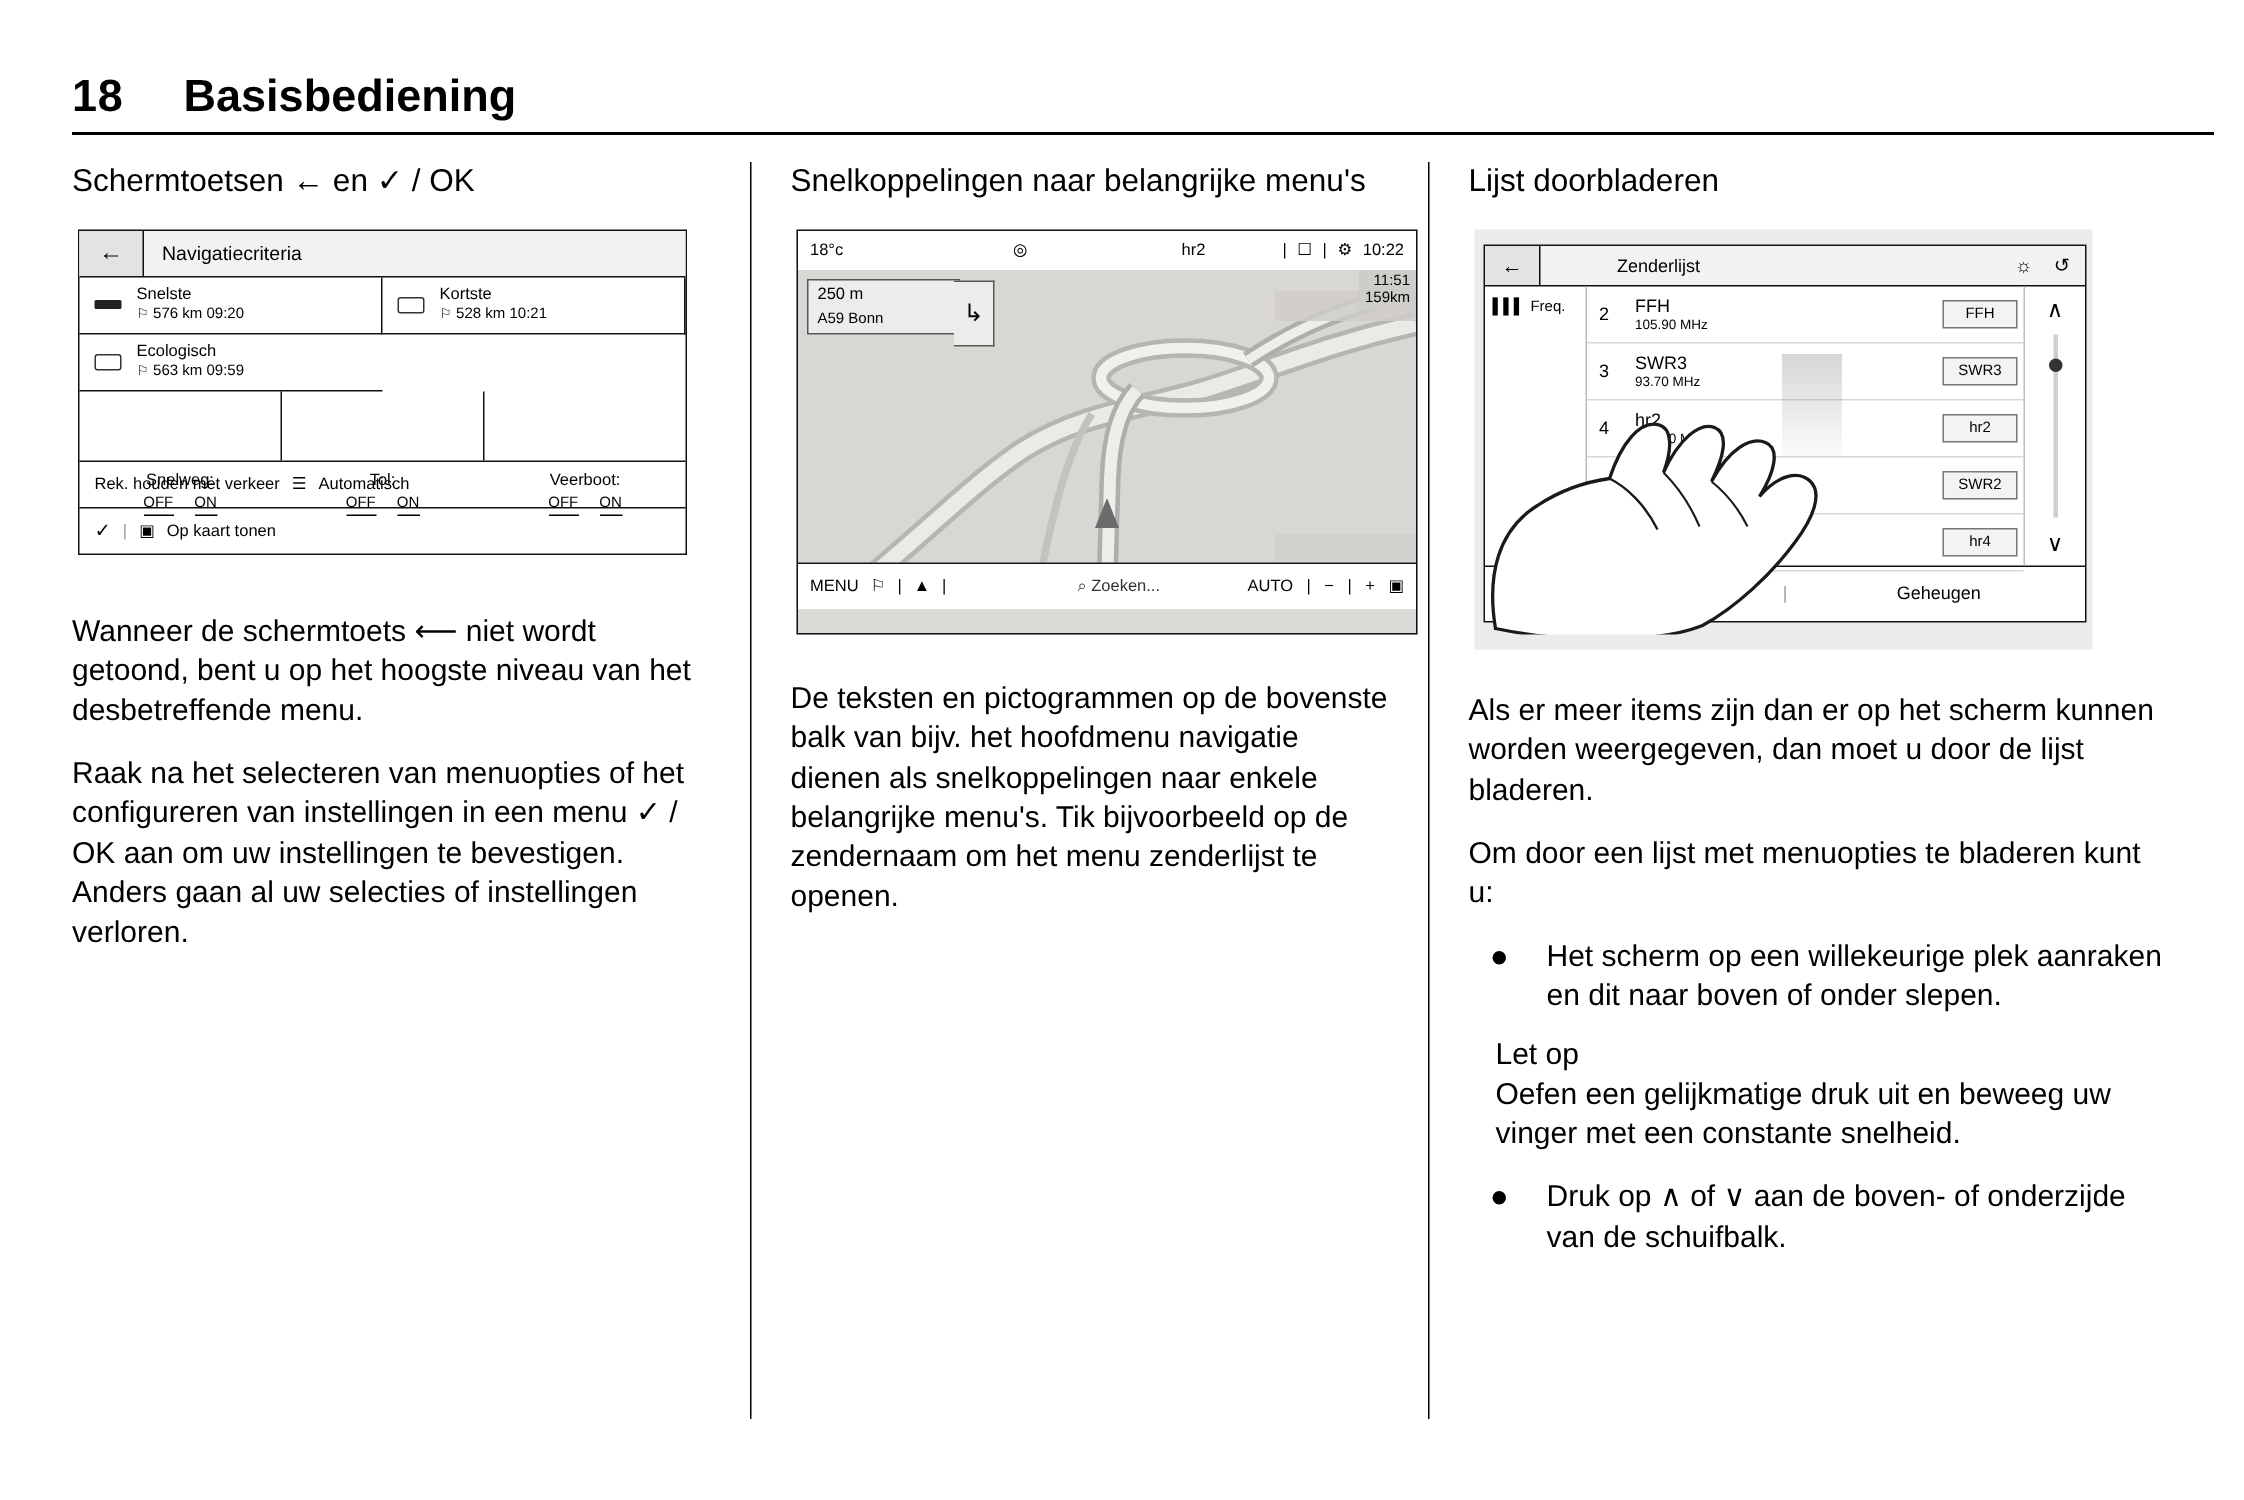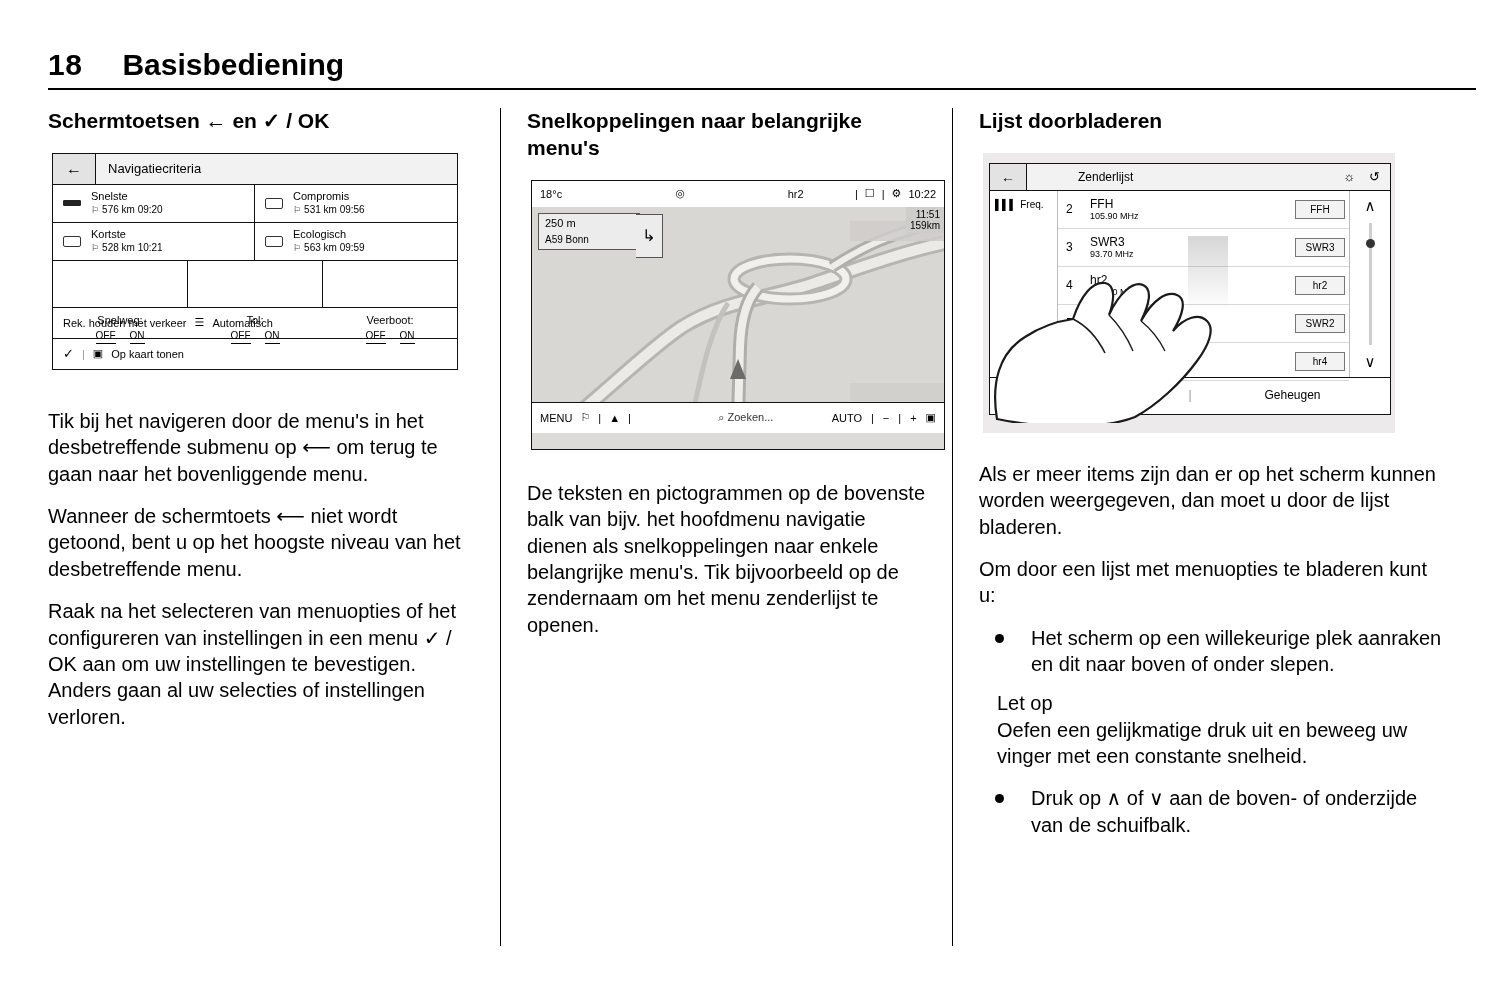--- a/index.html
+++ b/index.html
@@ -50,21 +50,21 @@
     box-sizing: border-box;
     position: relative;
   }
   .col-1 { width: 452px; padding-right: 26px; }
   .col-2 { width: 452px; padding-left: 26px; padding-right: 26px;
            border-left: 1px solid #000; }
   .col-3 { width: 492px; padding-left: 26px;
            border-left: 1px solid #000; }
   h2.sec {
     font-size: 21px;
-    font-weight: bold;
+    font-weight: normal;
     margin: 0 0 18px 0;
     line-height: 1.28;
   }
   p.body {
     font-size: 20px;
     line-height: 1.32;
     margin: 0 0 16px 0;
   }
   
   ul.bullets {
@@ -406,27 +406,20 @@
         <div class="f1-grid">
 
           <div class="f1-cell left">
             <div class="f1-sel active"></div>
             <div class="f1-txt">
               <div class="f1-name">Snelste</div>
               <div class="f1-dist"><span class="f1-flag">⚐</span><span>576 km 09:20</span></div>
             </div>
           </div>
 
-          <div class="f1-cell">
-            <div class="f1-sel"></div>
-            <div class="f1-txt">
-              <div class="f1-name">Compromis</div>
-              <div class="f1-dist"><span class="f1-flag">⚐</span><span>531 km 09:56</span></div>
-            </div>
-          </div>
 
           <div class="f1-cell left">
             <div class="f1-sel"></div>
             <div class="f1-txt">
               <div class="f1-name">Kortste</div>
               <div class="f1-dist"><span class="f1-flag">⚐</span><span>528 km 10:21</span></div>
             </div>
           </div>
 
           <div class="f1-cell">
@@ -469,21 +462,20 @@
         </div>
 
         <div class="f1-row">
           <span class="f1-check">✓</span>
           <span class="f1-divider">|</span>
           <span>▣</span>
           <span>Op kaart tonen</span>
         </div>
       </div>
 
-      <p class="body">Tik bij het navigeren door de menu's in het desbetreffende submenu op ⟵ om terug te gaan naar het bovenliggende menu.</p>
       <p class="body">Wanneer de schermtoets ⟵ niet wordt getoond, bent u op het hoogste niveau van het desbetreffende menu.</p>
       <p class="body">Raak na het selecteren van menuopties of het configureren van instellingen in een menu ✓ / OK aan om uw instellingen te bevestigen. Anders gaan al uw selecties of instellingen verloren.</p>
     </div>
 
     <div class="col col-2">
       <h2 class="sec">Snelkoppelingen naar belangrijke menu's</h2>
 
       <div class="fig2">
         <div class="f2-top">
           <div class="seg f2-temp">18°c</div>

